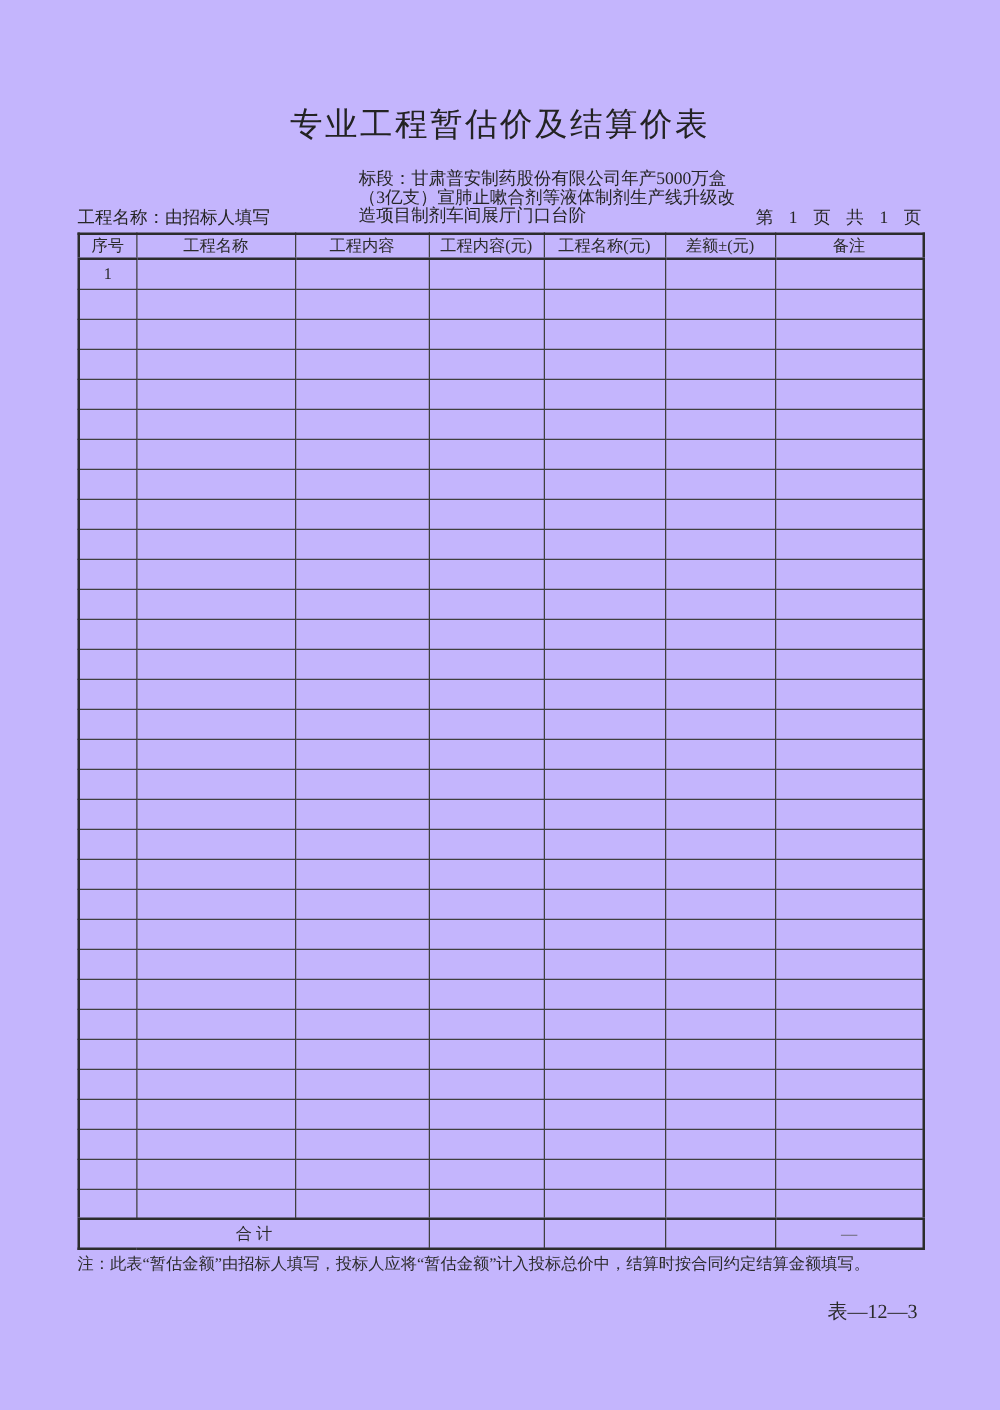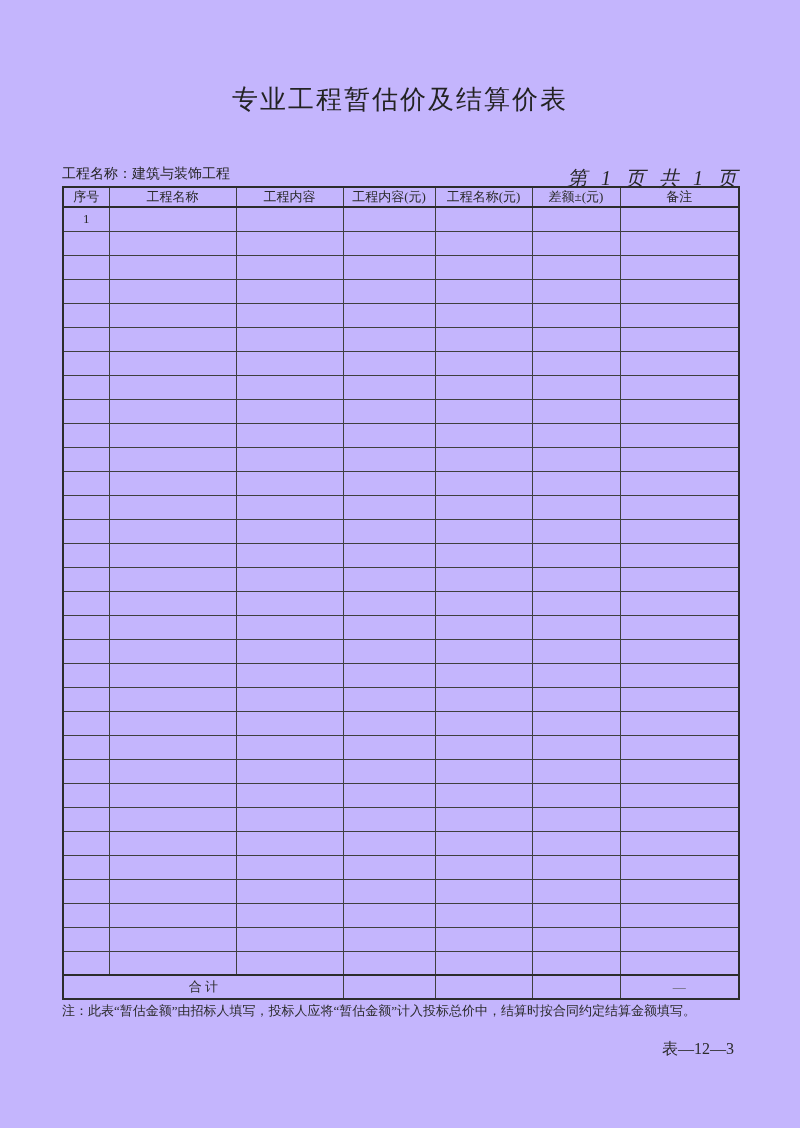--- a/index.html
+++ b/index.html
@@ -36,24 +36,23 @@
     position: absolute;
     left: 62px;
     top: 165px;
     font-size: 14px;
     white-space: nowrap;
   }
   .page-info {
     position: absolute;
     right: 63px;
     top: 165px;
-    font-size: 20px;
+    font-size: 14px;
     word-spacing: 9px;
     white-space: nowrap;
-    font-style: italic;
   }
   table.sheet {
     position: absolute;
     left: 62px;
     top: 186px;
     width: 676px;
     border-collapse: collapse;
     table-layout: fixed;
     font-size: 13px;
     color: #2b2b2b;
@@ -100,22 +99,27 @@
     color: #2b2b2b;
   }
 </style>
 </head>
 <body>
 
 <div class="page">
 
   <h1 class="title">专业工程暂估价及结算价表</h1>
 
-
-  <div class="project-name">工程名称：建筑与装饰工程</div>
+  <div class="bid-block">
+    <div>标段：甘肃普安制药股份有限公司年产5000万盒</div>
+    <div>（3亿支）宣肺止嗽合剂等液体制剂生产线升级改</div>
+    <div>造项目制剂车间展厅门口台阶</div>
+  </div>
+
+  <div class="project-name">工程名称：由招标人填写</div>
 
   <div class="page-info">第 1 页 共 1 页</div>
 
   <table class="sheet">
     <colgroup>
       <col style="width:46px">
       <col style="width:127px">
       <col style="width:107px">
       <col style="width:92px">
       <col style="width:97px">

